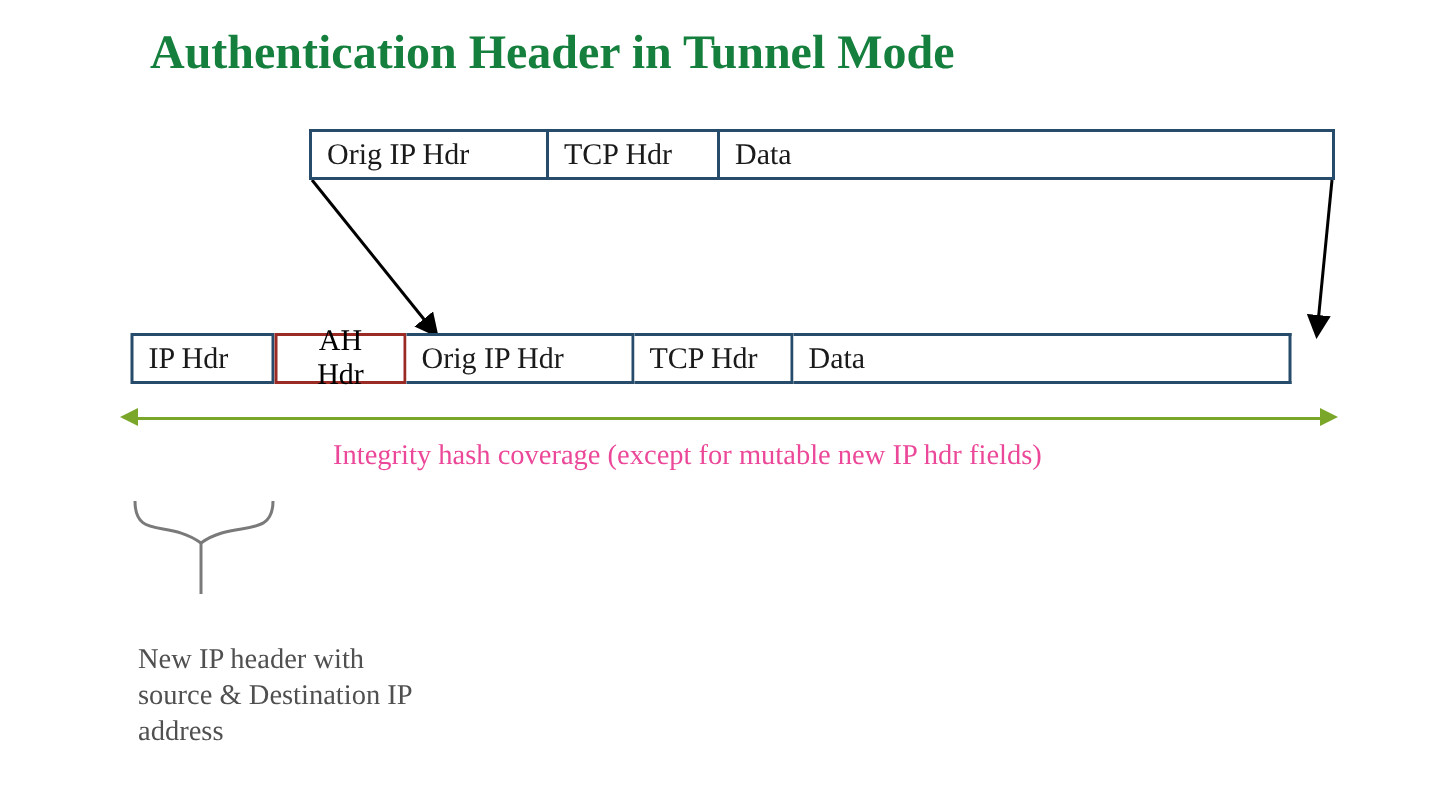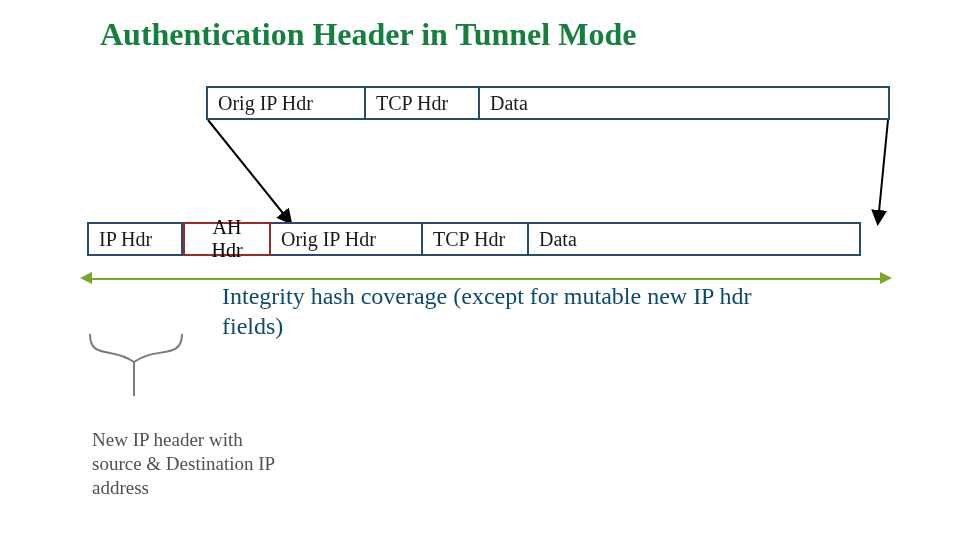--- a/index.html
+++ b/index.html
@@ -64,25 +64,25 @@
     position: absolute;
     width: 0; height: 0;
     border-top: 6px solid transparent;
     border-bottom: 6px solid transparent;
   }
   .int-arrow-l { left: 80px; top: 272px; border-right: 12px solid #7aa62a; }
   .int-arrow-r { left: 880px; top: 272px; border-left: 12px solid #7aa62a; }
 
   .int-text {
     position: absolute;
-    left: 222px; top: 281px;
+    left: 222px; top: 292px;
     width: 540px;
-    font-size: 24px;
+    font-size: 19px;
     line-height: 1.25;
-    color: #0c4a6e;
+    color: #ec4899;
   }
 
   .new-ip-text {
     position: absolute;
     left: 92px; top: 400px;
     width: 200px;
     font-size: 19px;
     line-height: 1.25;
     color: #505050;
     margin-top: 28px;

